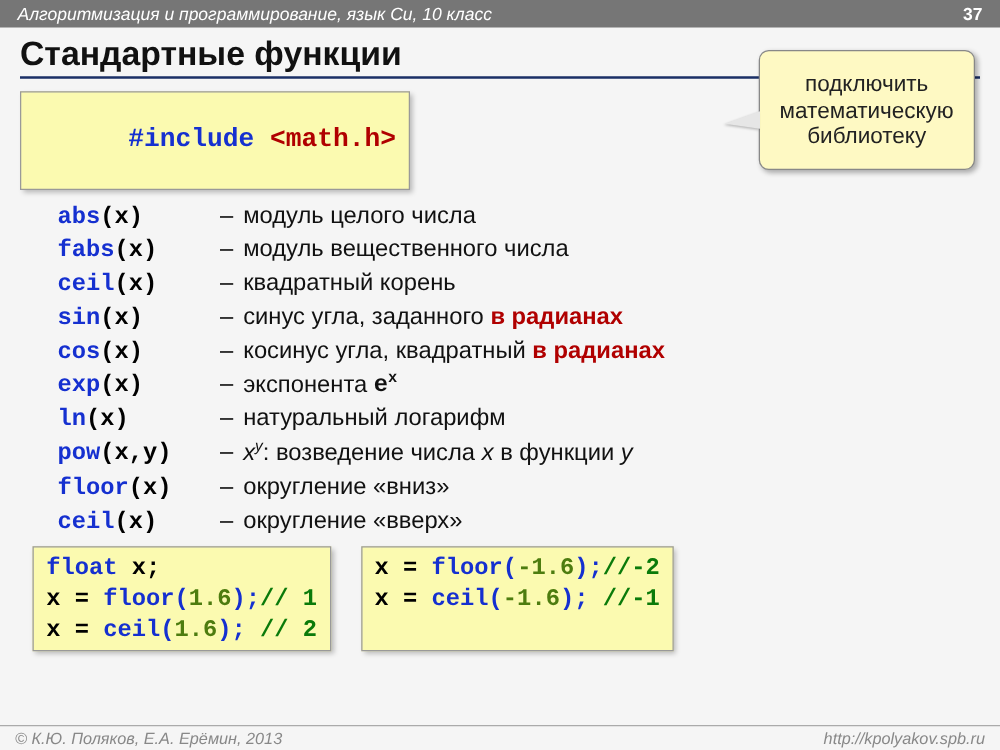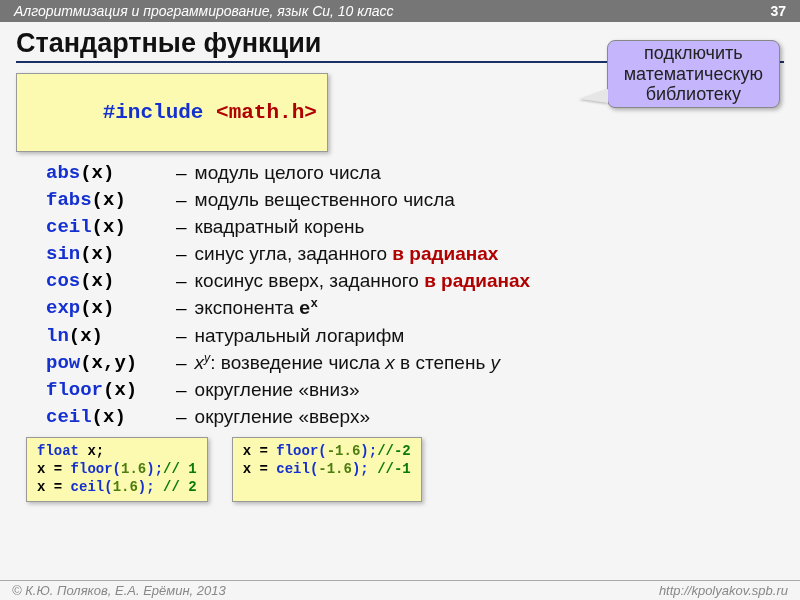--- a/index.html
+++ b/index.html
@@ -39,25 +39,25 @@
     padding: 4px 10px;
     white-space: pre;
   }
   .kw-blue { color: #1530d0; }
   .kw-red  { color: #b00000; }
   .kw-teal { color: #4d7c0f; }
   .kw-green{ color: #0a7a0a; }
   .callout {
     position: absolute;
     right: 20px; top: 40px;
-    background: #c4b5fd;
+    background: #fef9c3;
     border: 1px solid #888;
     border-radius: 8px;
     box-shadow: 2px 2px 4px rgba(0,0,0,.3);
-    padding: 2px 16px;
+    padding: 16px 16px;
     text-align: center;
     font-size: 18px;
     color: #222;
     line-height: 1.15;
   }
   .callout::before{
     content:"";
     position:absolute;
     left:-28px; top:48px;
     border-width: 10px 28px 4px 0;
@@ -79,21 +79,21 @@
     min-width: 130px;
   }
   .fn .arg { color: #000; }
   .dash { margin: 0 8px 0 0; }
   .desc { color: #111; }
   .desc .red { color: #b00000; font-weight: bold; }
   .desc .mono { font-family:"Courier New",monospace; font-weight:bold;}
   .desc .it { font-style: italic; }
   sup { font-size: .65em; }
   .examples { display: flex; gap: 24px; margin-left: 10px; margin-top:4px;}
-  .codebox.small { font-size: 14px; line-height:1.3; }
+  .codebox.small { font-size: 19px; line-height:1.3; }
   .footer {
     position:absolute; bottom:0; left:0; right:0;
     border-top: 1px solid #aaa;
     padding: 2px 12px;
     display:flex; justify-content:space-between;
     font-style: italic; color:#888; font-size:13px;
     background:#f5f5f5;
   }
 </style>
 </head>
@@ -137,36 +137,36 @@
         <span class="desc">квадратный корень</span>
       </div>
     <div class="funcline">
         <span class="fn"><span>sin</span><span class="arg">(x)</span></span>
         <span class="dash">–</span>
         <span class="desc"><span>синус угла, заданного </span><span class="red">в радианах</span></span>
       </div>
     <div class="funcline">
         <span class="fn"><span>cos</span><span class="arg">(x)</span></span>
         <span class="dash">–</span>
-        <span class="desc"><span>косинус вверх, заданного </span><span class="red">в радианах</span></span>
+        <span class="desc"><span>косинус угла, квадратный </span><span class="red">в радианах</span></span>
       </div>
     <div class="funcline">
         <span class="fn"><span>exp</span><span class="arg">(x)</span></span>
         <span class="dash">–</span>
         <span class="desc"><span>экспонента </span><span class="mono"><span>e</span><sup>x</sup></span></span>
       </div>
     <div class="funcline">
         <span class="fn"><span>ln</span><span class="arg">(x)</span></span>
         <span class="dash">–</span>
         <span class="desc">натуральный логарифм</span>
       </div>
     <div class="funcline">
         <span class="fn"><span>pow</span><span class="arg">(x,y)</span></span>
         <span class="dash">–</span>
-        <span class="desc"><span class="it">x</span><sup class="it">y</sup><span>: возведение числа </span><span class="it">x</span><span> в степень </span><span class="it">y</span></span>
+        <span class="desc"><span class="it">x</span><sup class="it">y</sup><span>: возведение числа </span><span class="it">x</span><span> в функции </span><span class="it">y</span></span>
       </div>
     <div class="funcline">
         <span class="fn"><span>floor</span><span class="arg">(x)</span></span>
         <span class="dash">–</span>
         <span class="desc">округление «вниз»</span>
       </div>
     <div class="funcline">
         <span class="fn"><span>ceil</span><span class="arg">(x)</span></span>
         <span class="dash">–</span>
         <span class="desc">округление «вверх»</span>

